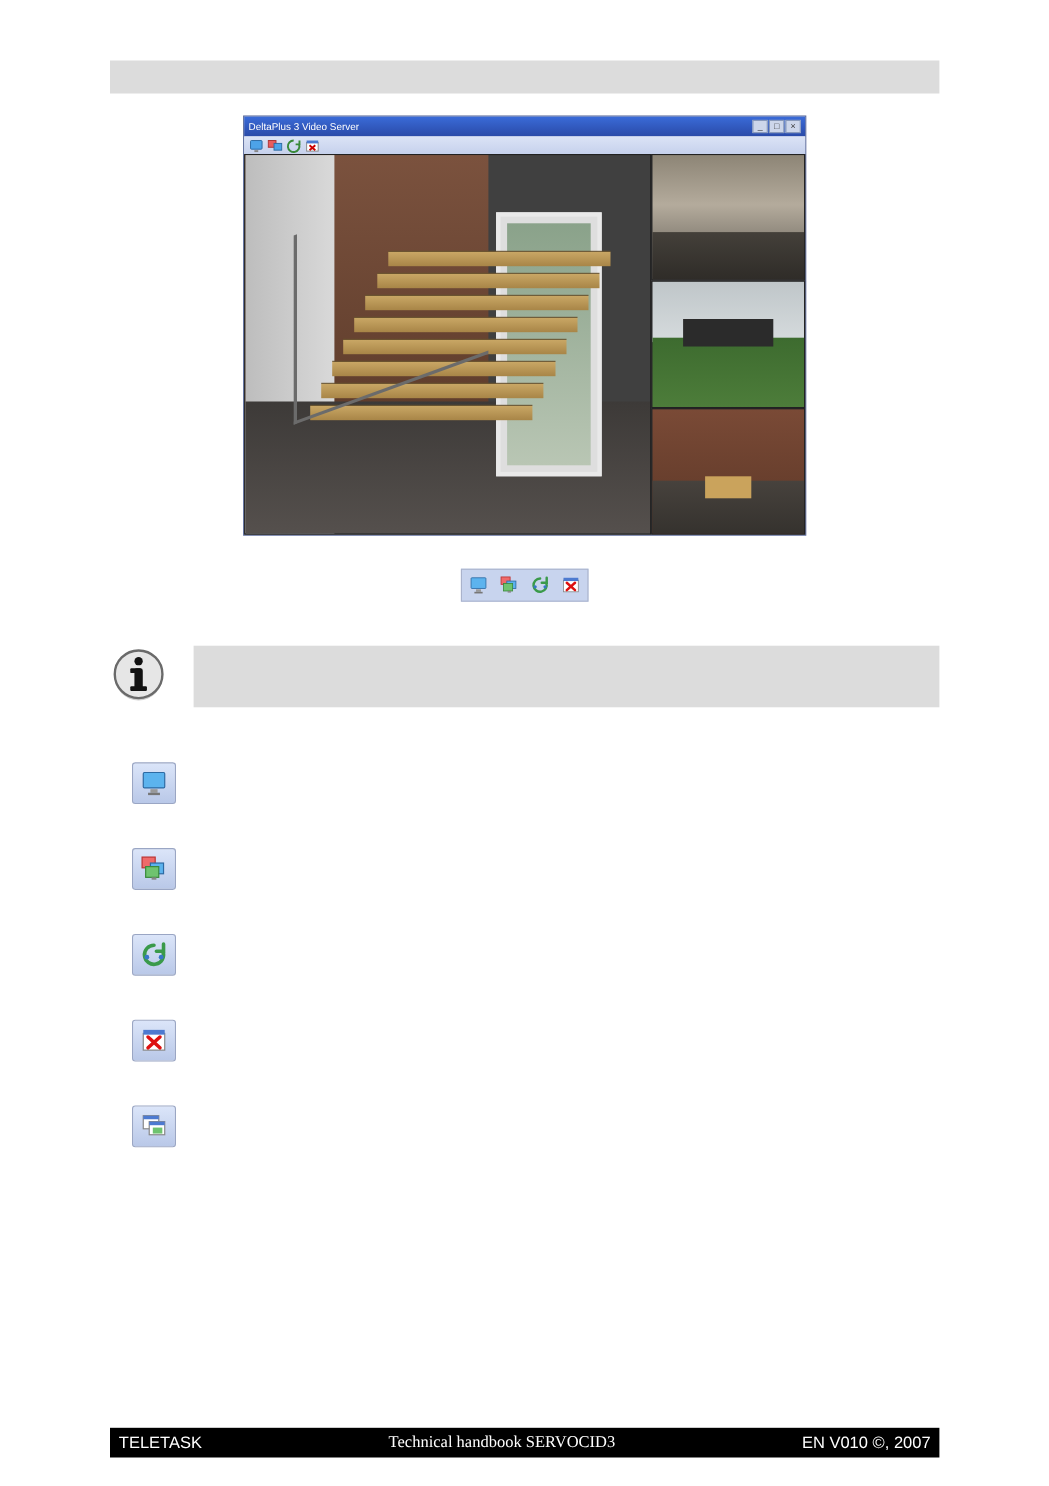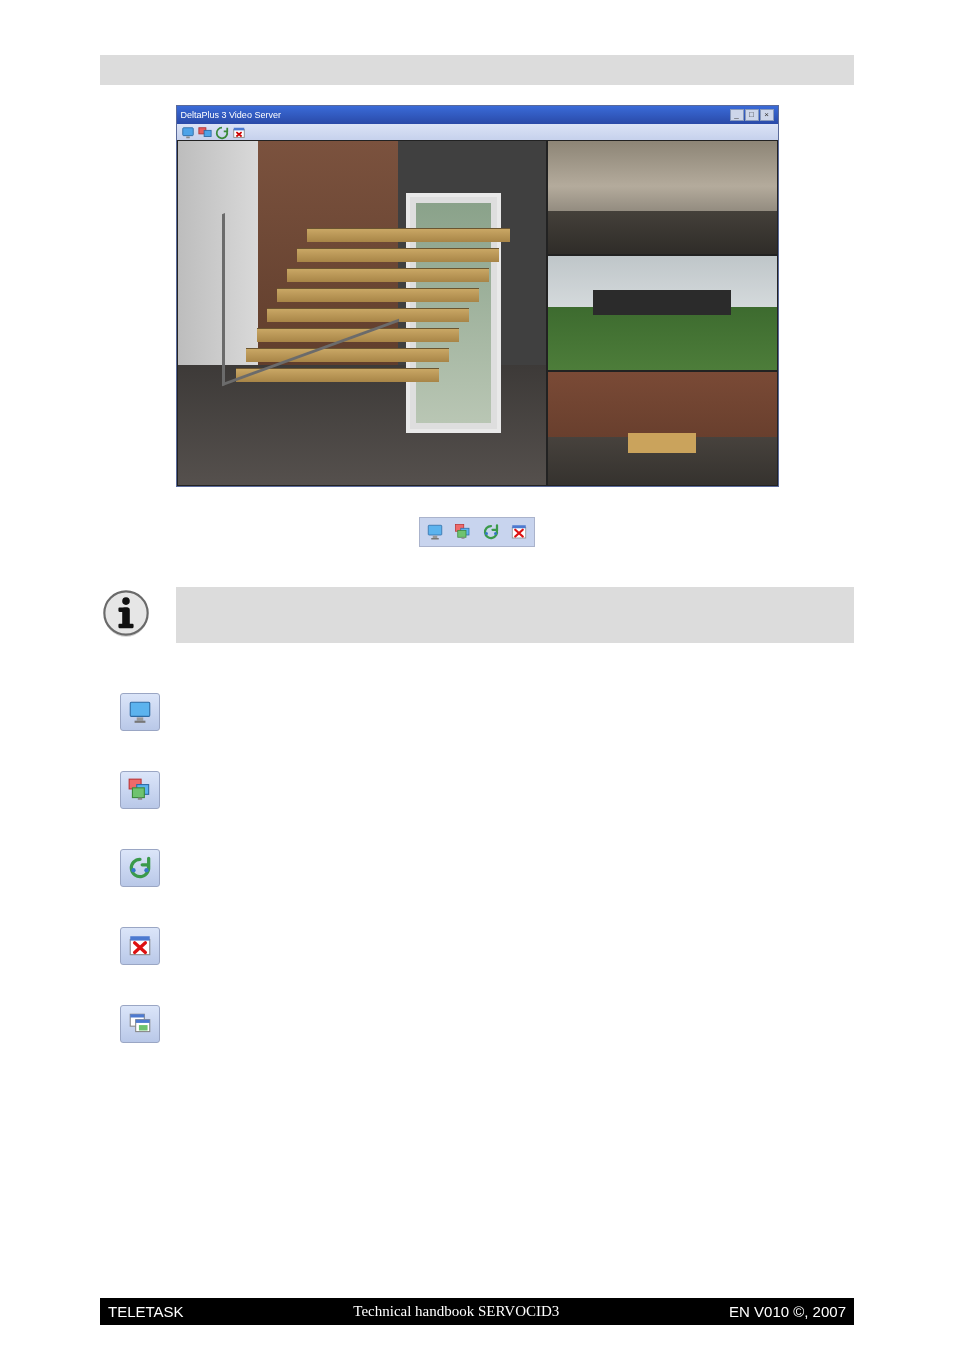--- a/index.html
+++ b/index.html
@@ -12,21 +12,21 @@
   }
   .page { padding: 40px 100px 30px 100px; position: relative; min-height: 1351px; }
   .section-bar {
     background: #dcdcdc;
     height: 30px;
     margin-top: 15px;
     margin-bottom: 20px;
   }
   .fig-wrap { display: flex; justify-content: center; margin: 10px 0 30px 0; }
   .app-window {
-    width: 603px;
+    width: 512px;
     border: 1px solid #5a6a9a;
     background: #e6e8f0;
   }
   .titlebar {
     background: linear-gradient(#3a6bd8, #2a4aa8);
     height: 18px;
     display: flex;
     align-items: center;
     justify-content: space-between;
     padding: 0 4px;

